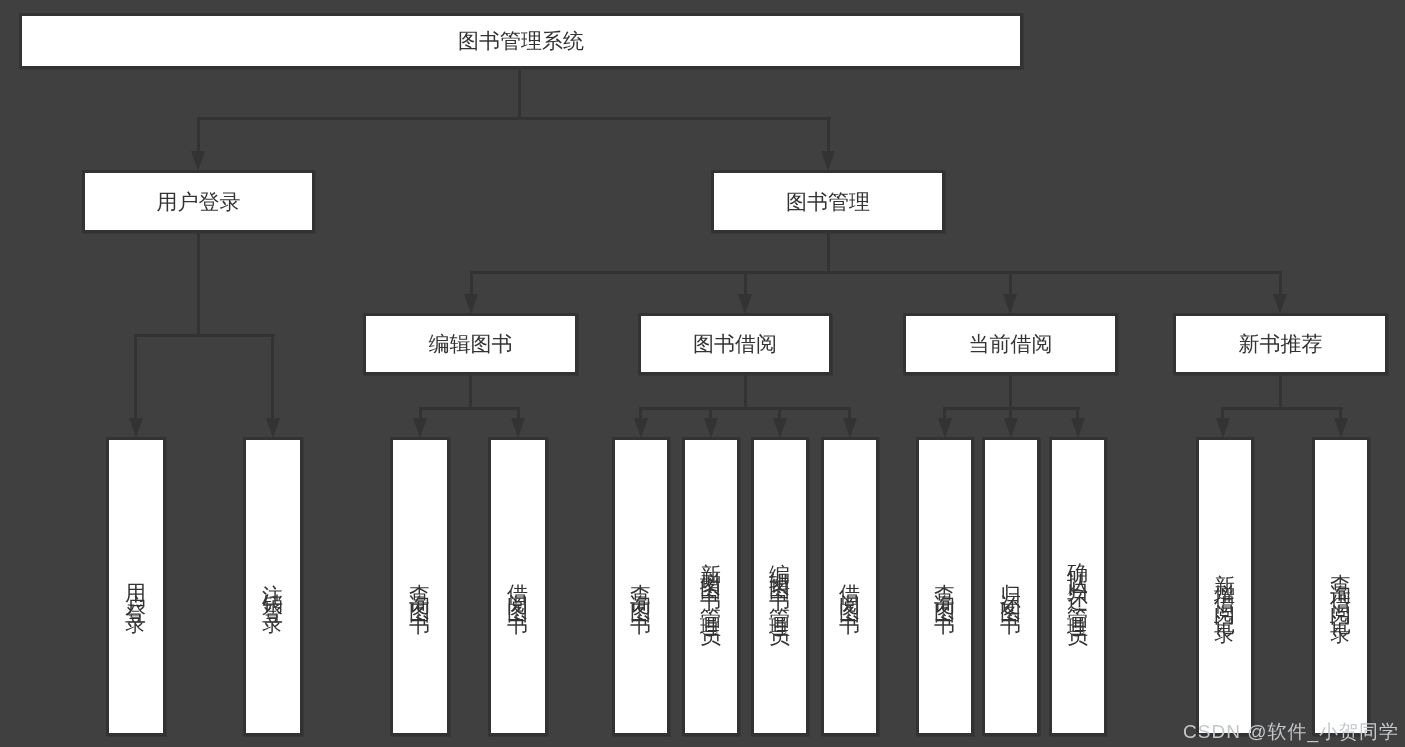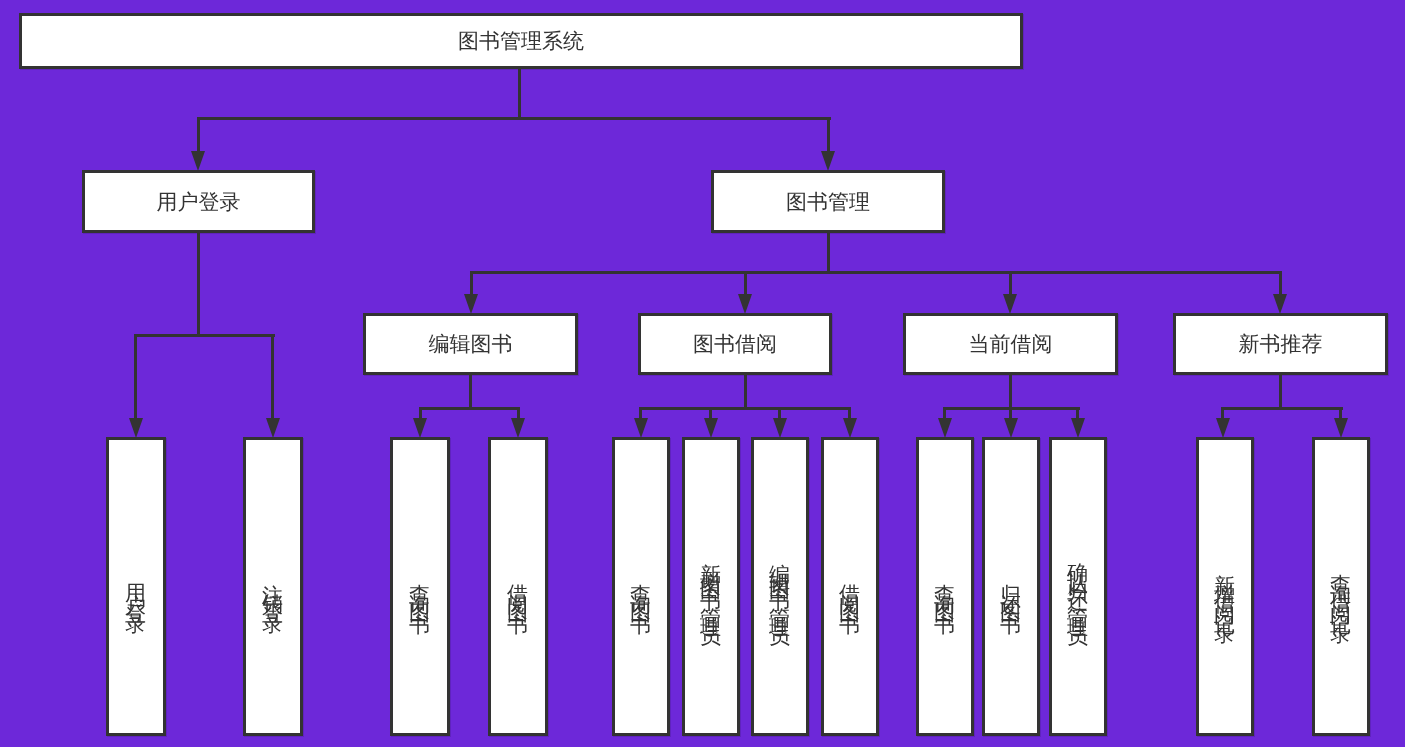--- a/index.html
+++ b/index.html
@@ -1,19 +1,19 @@
 <!DOCTYPE html>
 <html><head>
 <meta charset="utf-8">
 <style>
   html,body{margin:0;padding:0;background:#ffffff;}
   #canvas{
     position:relative;
     width:1405px;height:747px;
-    background:#6d28d9;
+    background:#404040;
     font-family:"Liberation Sans","DejaVu Sans",sans-serif;
     overflow:hidden;
   }
   .node{
     position:absolute;
     background:#ffffff;
     border:3px solid #333333;
     box-sizing:border-box;
     display:flex;
     align-items:center;
@@ -177,14 +177,15 @@
     <div class="arrow" style="left:1071px;top:418px"></div>
 
     <div class="vline" style="left:1279px;top:374px;height:36px"></div>
     <div class="hline" style="left:1222px;top:407px;width:121px"></div>
     <div class="vline" style="left:1221px;top:407px;height:13px"></div>
     <div class="arrow" style="left:1216px;top:418px"></div>
     <div class="vline" style="left:1339px;top:407px;height:13px"></div>
     <div class="arrow" style="left:1334px;top:418px"></div>
   </div>
 
+  <div class="watermark">CSDN @软件_小贺同学</div>
 
 </div>
 
 </body></html>

